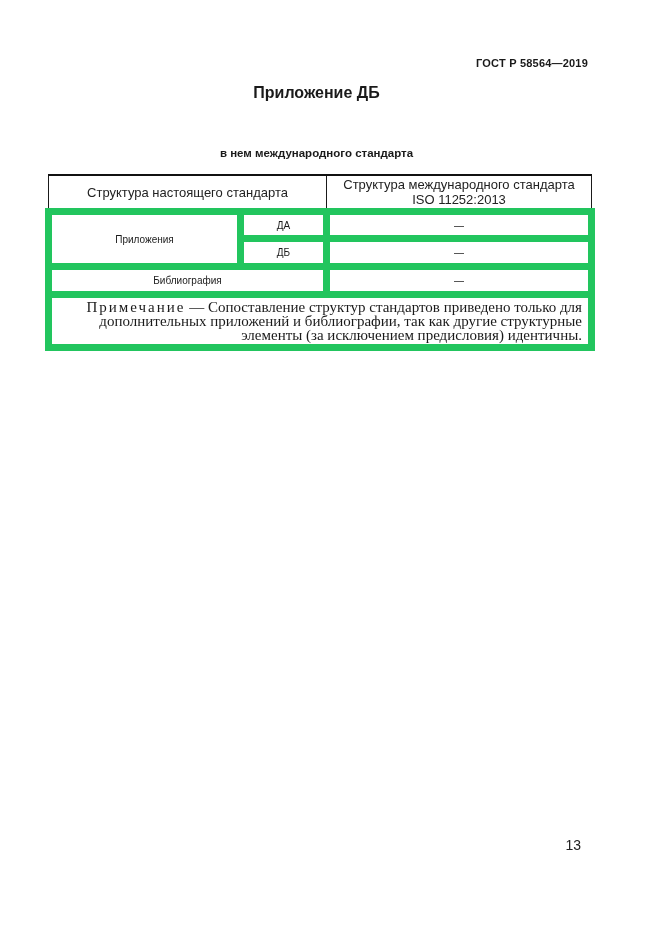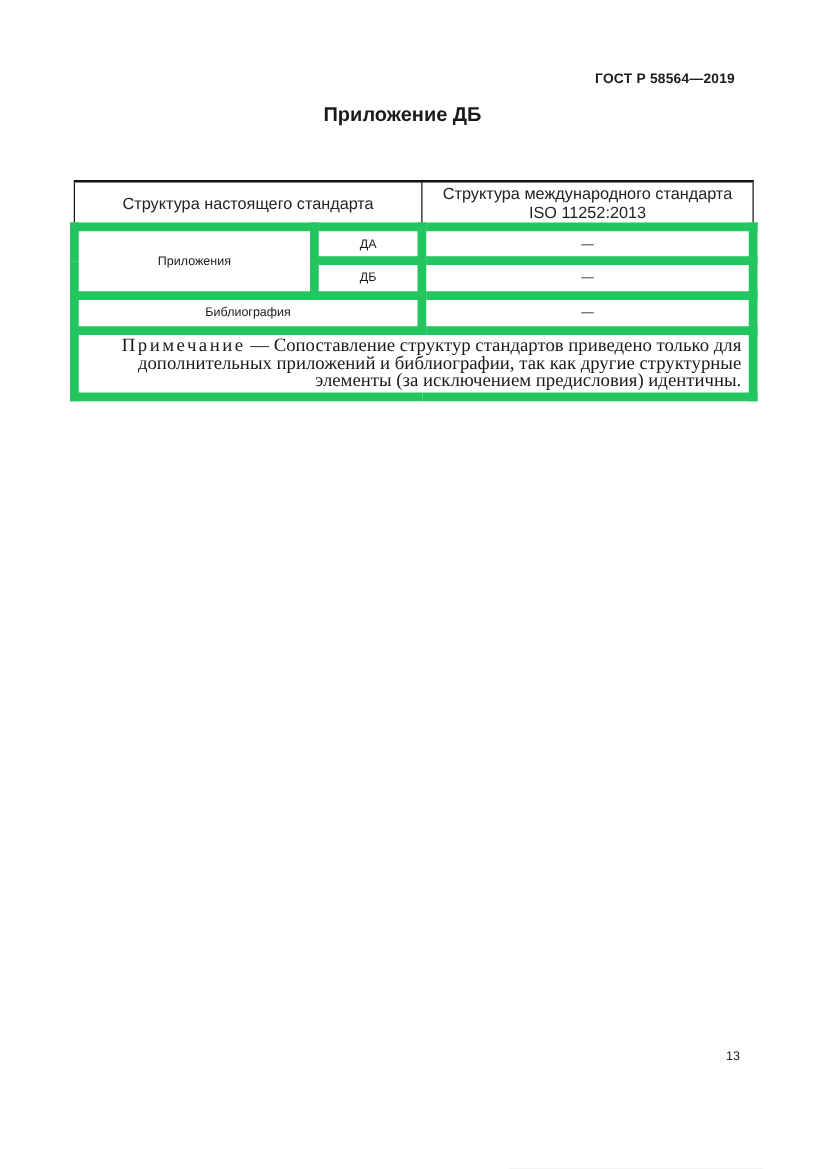--- a/index.html
+++ b/index.html
@@ -9,21 +9,21 @@
     width: 661px;
     height: 935px;
     margin: 0 auto;
     background: #ffffff;
     color: #1a1a1a;
     font-family: "Liberation Sans", sans-serif;
     overflow: hidden;
   }
   .content {
     position: absolute;
-    left: 56px;
+    left: 45px;
     right: 73px;
     top: 0;
   }
   .doc-header {
     margin-top: 56px;
     text-align: right;
     font-size: 11px;
     font-weight: bold;
     line-height: 14px;
     letter-spacing: 0.2px;
@@ -90,41 +90,42 @@
     line-height: 14px;
     text-indent: 10px;
     text-align: right;
     color: #1a1a1a;
     font-family: Liberation Serif, serif;
   }
   .note-para .spaced { letter-spacing: 2px; }
   .page-number {
     position: absolute;
     top: 839px;
-    right: 69px;
-    font-size: 10px;
+    right: 80px;
+    font-size: 14px;
     line-height: 13px;
     color: #222;
   }
 </style>
 </head>
 <body>
 
 <div class="page">
   <div class="content">
 
     <div class="doc-header">
       <span>ГОСТ Р 58564—2019</span>
     </div>
 
     <div class="appendix">
       <div>Приложение ДБ</div>
     </div>
 
     <div class="section-title">
+      <div>в нем международного стандарта</div>
     </div>
 
 
     <table class="gost-table">
       <colgroup>
         <col style="width:192px">
         <col style="width:86px">
         <col style="width:265px">
       </colgroup>
       <thead>

